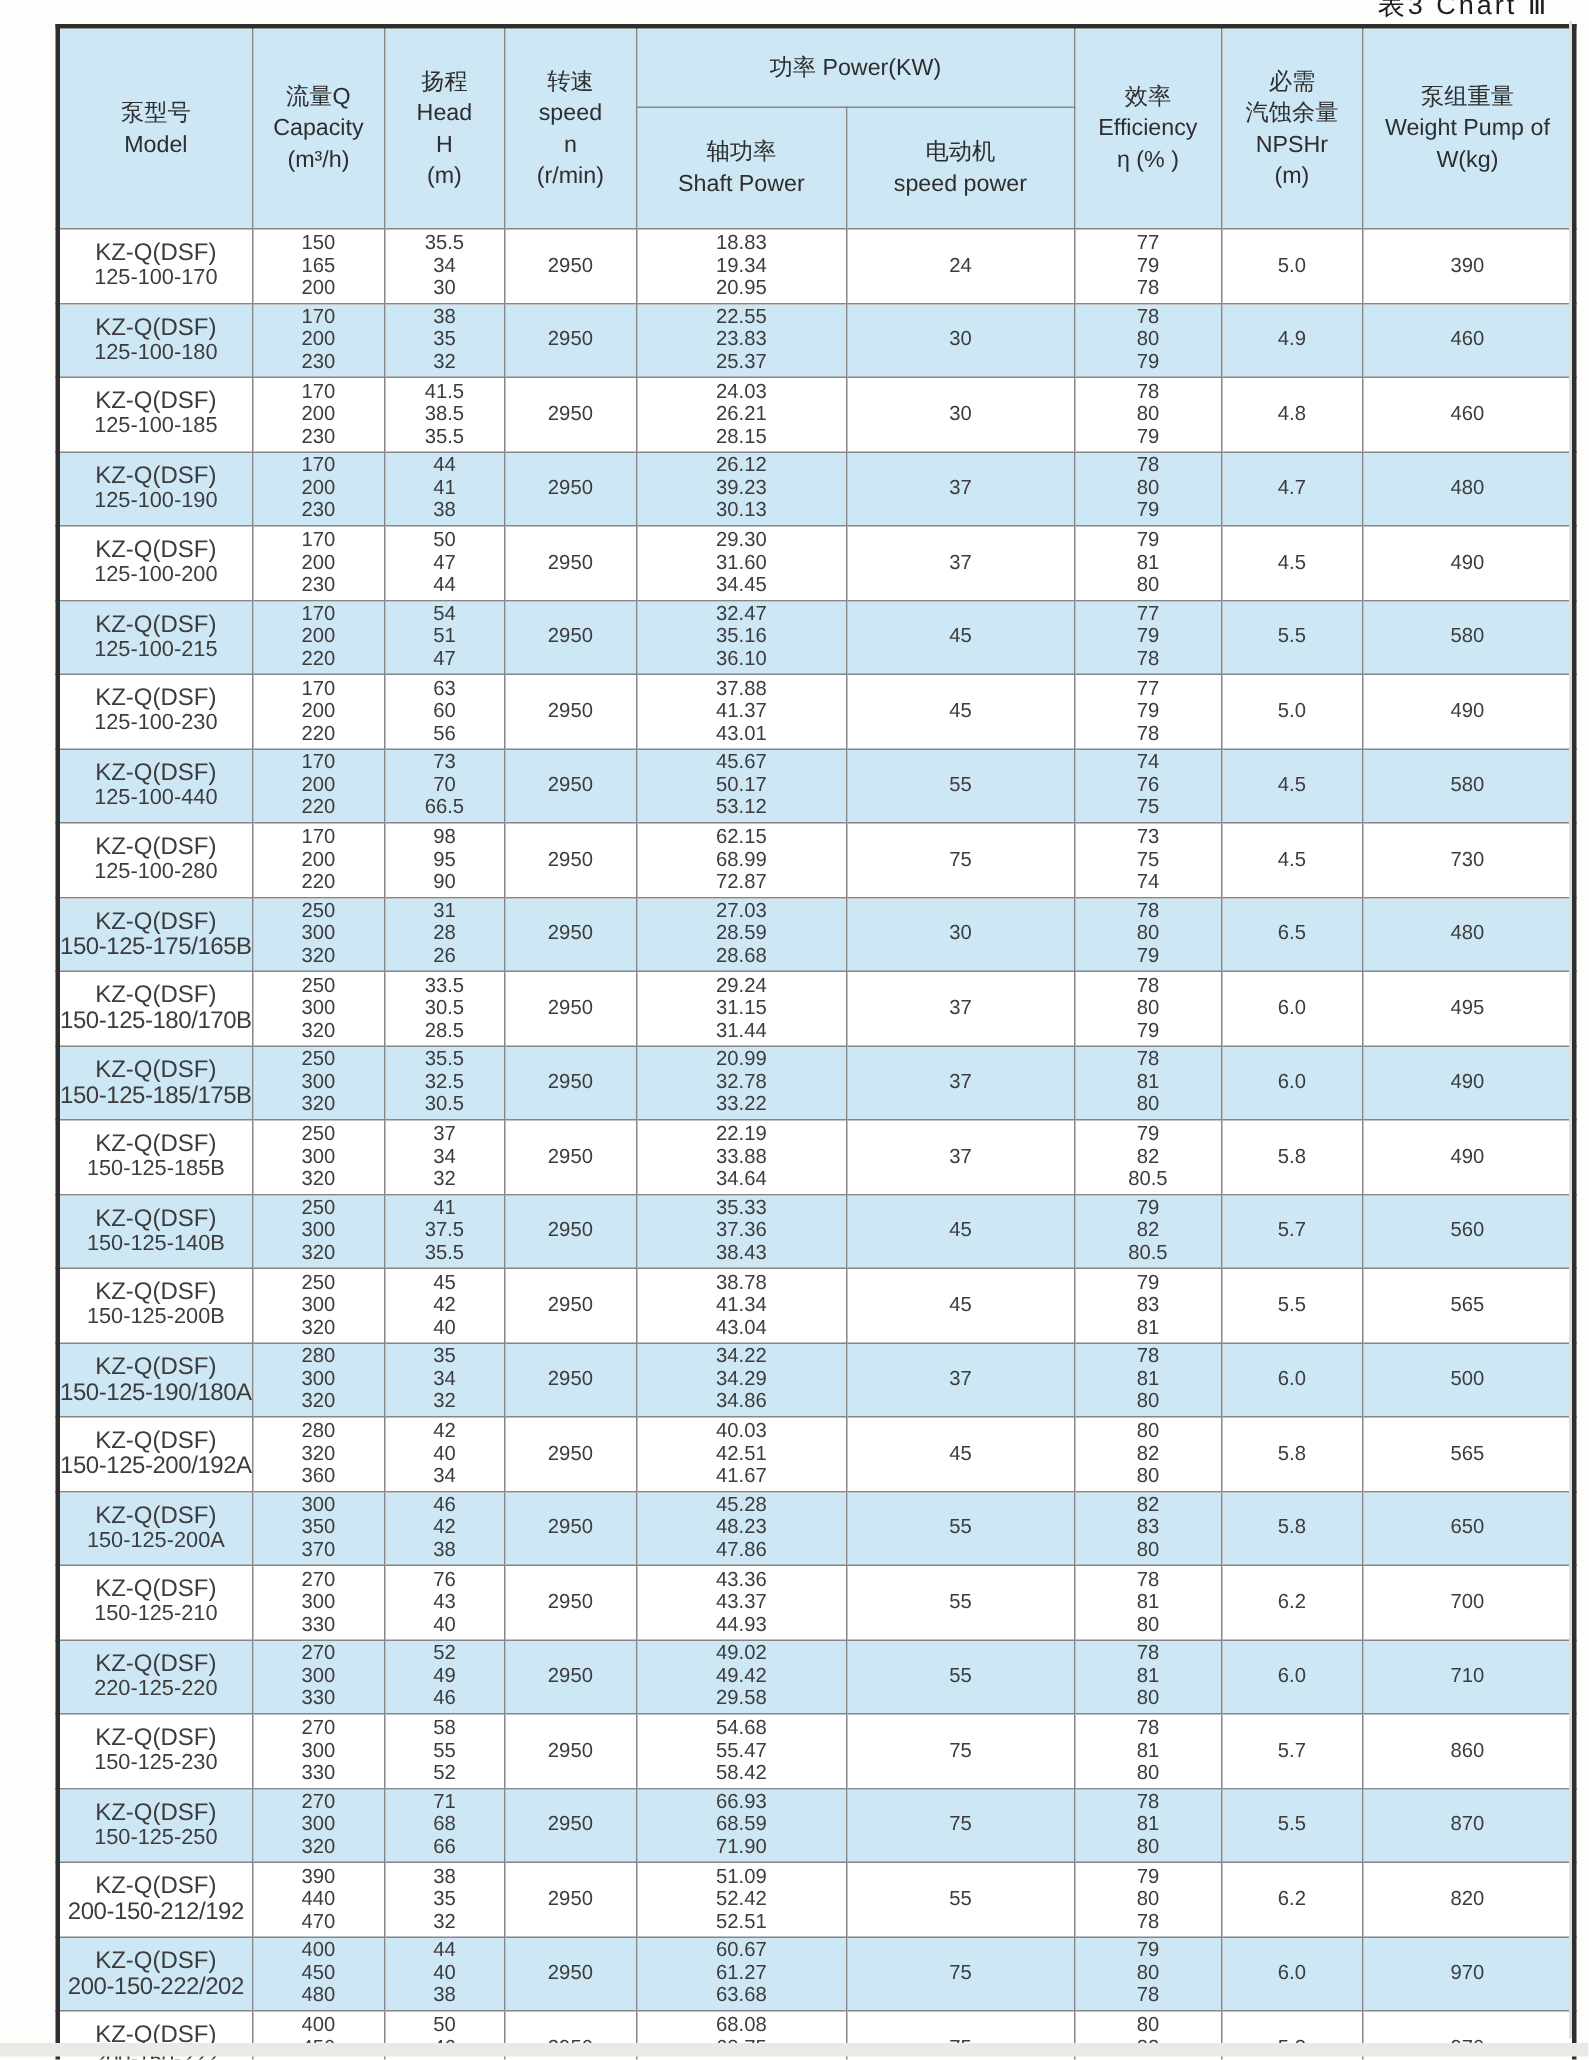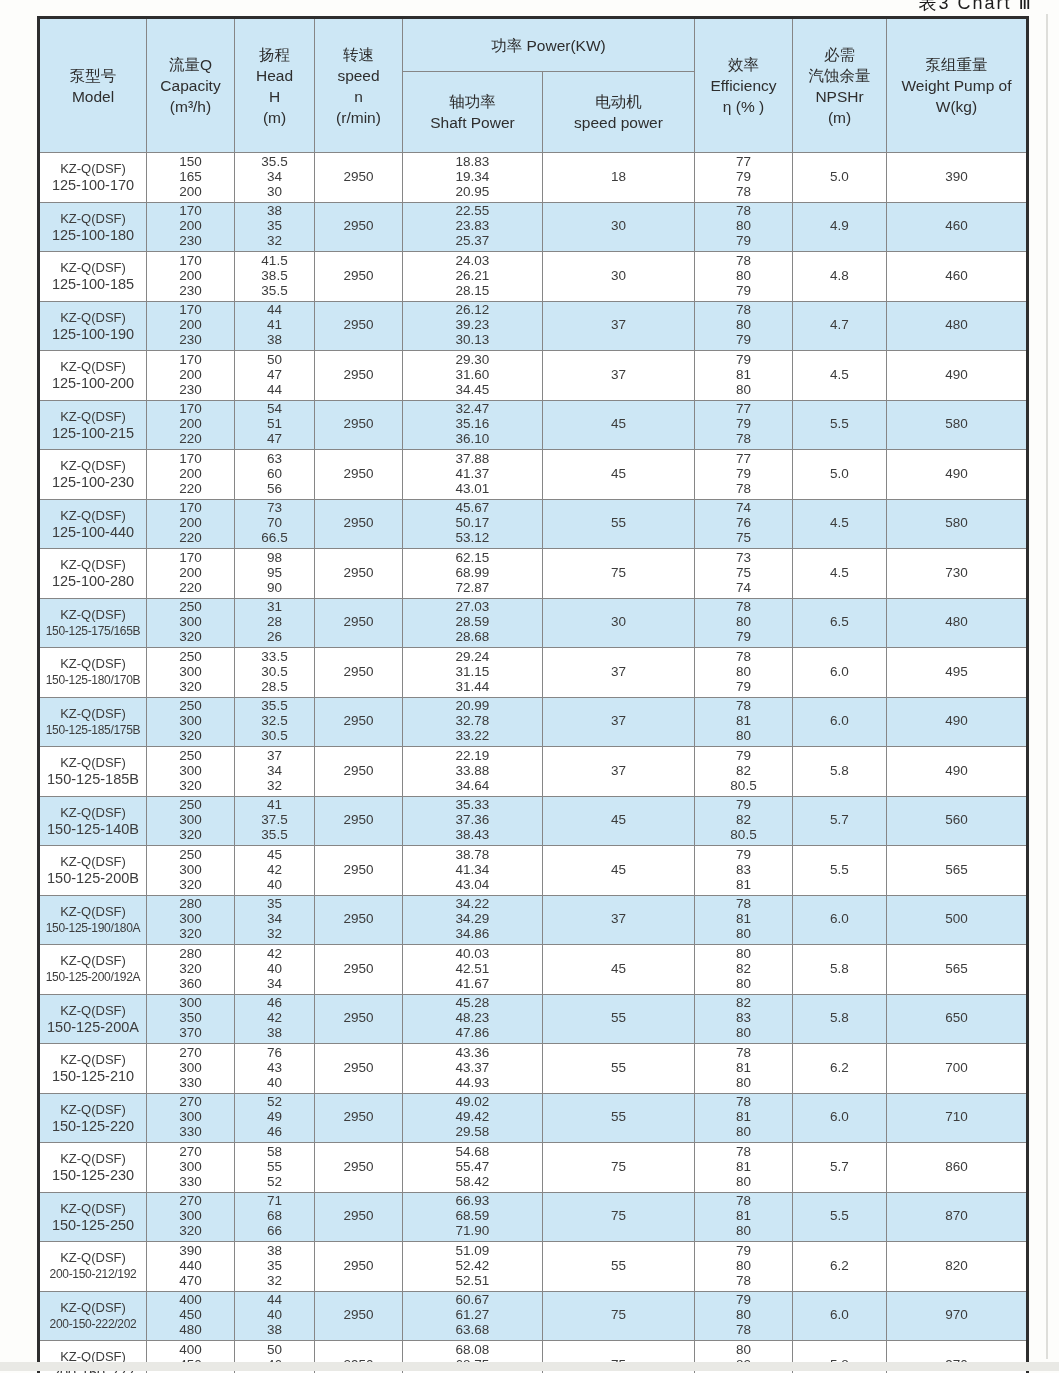--- a/index.html
+++ b/index.html
@@ -26,23 +26,23 @@
     overflow:hidden;
   }
   thead th{
     background:#cde7f5;
     font-weight:normal;font-size:15.5px;line-height:21px;color:#2e2e2e;
   }
   thead tr.h1 th{height:52px}
   thead tr.h2 th{height:80px}
   tbody td{font-size:13.5px;line-height:14.9px;height:48.5px}
   tbody tr.alt td{background:#cde7f5}
-  .model-l1{font-size:13px;line-height:17px}
+  .model-l1{font-size:16px;line-height:17px}
   .model-l2{font-size:14.5px;line-height:17px;white-space:nowrap}
-  .model-l2.cond{font-size:12px;letter-spacing:-0.3px}
+  .model-l2.cond{font-size:16px;letter-spacing:-0.3px}
   .bottom-strip{
     position:absolute;left:0;right:0;bottom:2px;height:9px;background:#e9e9e5;
   }
   .scan-edge{
     position:absolute;top:14px;bottom:14px;right:11px;width:2px;background:#dededa;
   }
 </style>
 </head>
 <body>
 
@@ -100,21 +100,21 @@
         <td>150
 165
 200</td>
         <td>35.5
 34
 30</td>
         <td>2950</td>
         <td>18.83
 19.34
 20.95</td>
-        <td>18</td>
+        <td>24</td>
         <td>77
 79
 78</td>
         <td>5.0</td>
         <td>390</td>
       </tr>
       <tr class="alt">
         <td><div class="model-l1">KZ-Q(DSF)</div><div class="model-l2">125-100-180</div></td>
         <td>170
 200
@@ -450,21 +450,21 @@
 43.37
 44.93</td>
         <td>55</td>
         <td>78
 81
 80</td>
         <td>6.2</td>
         <td>700</td>
       </tr>
       <tr class="alt">
-        <td><div class="model-l1">KZ-Q(DSF)</div><div class="model-l2">150-125-220</div></td>
+        <td><div class="model-l1">KZ-Q(DSF)</div><div class="model-l2">220-125-220</div></td>
         <td>270
 300
 330</td>
         <td>52
 49
 46</td>
         <td>2950</td>
         <td>49.02
 49.42
 29.58</td>

